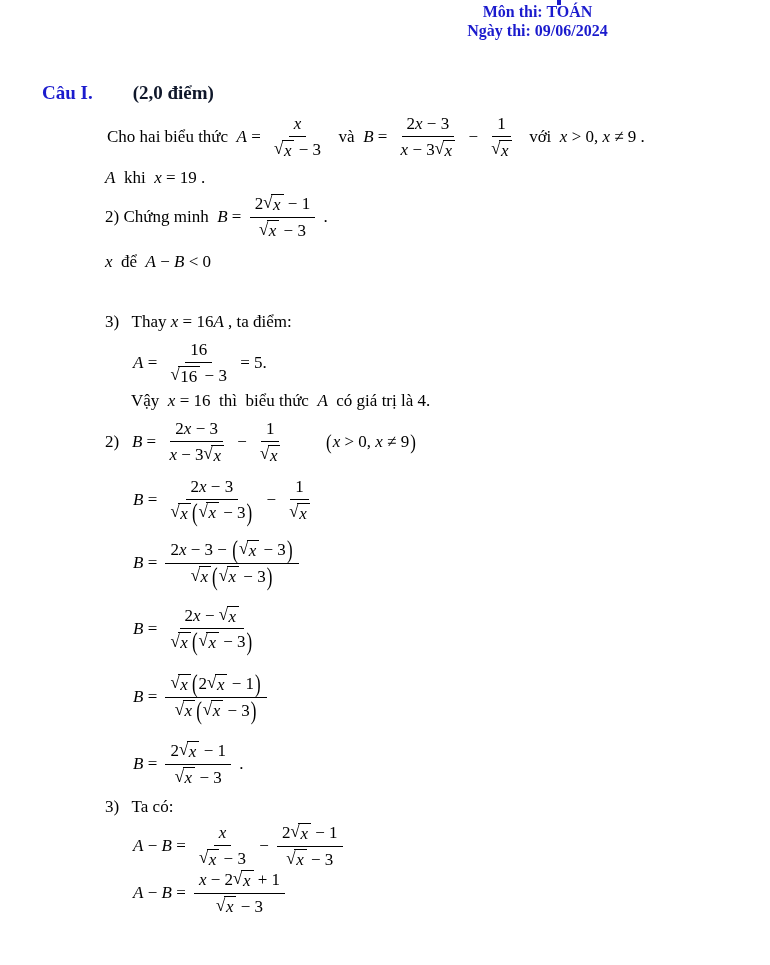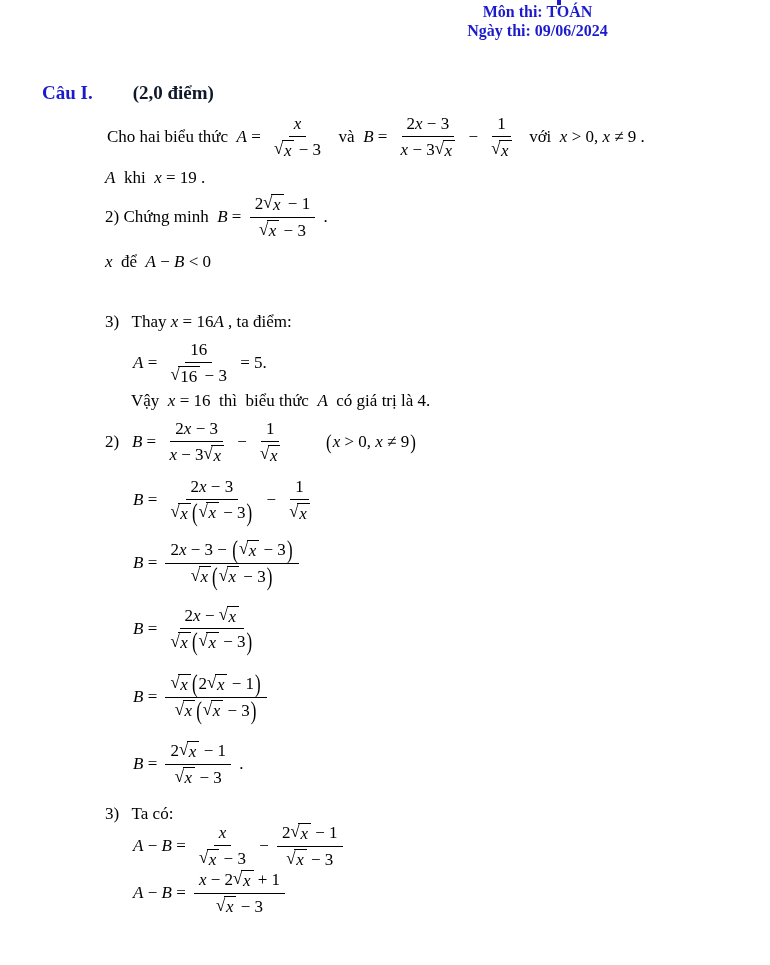--- a/index.html
+++ b/index.html
@@ -103,19 +103,19 @@
   <div class="line" style="left:133px; top:470px; height:60px;"><span class="mv">B</span><span class="mo"> = </span><span class="frac"><span class="num"><span class="mo">2</span><span class="mv">x</span><span class="mo"> − 3</span></span><span class="den"><span class="sqrt"><span class="rad">√</span><span class="vinc"><span class="mv">x</span></span></span><span class="pgroup"><span class="paren" style="transform: scaleY(1.5);">(</span><span class="pcontent"><span class="sqrt"><span class="rad">√</span><span class="vinc"><span class="mv">x</span></span></span><span class="mo"> − 3</span></span><span class="paren" style="transform: scaleY(1.5);">)</span></span></span></span><span class="mo"> − </span><span class="frac"><span class="num"><span class="mo">1</span></span><span class="den"><span class="sqrt"><span class="rad">√</span><span class="vinc"><span class="mv">x</span></span></span></span></span></div>
 
   <div class="line" style="left:133px; top:532px; height:62px;"><span class="mv">B</span><span class="mo"> = </span><span class="frac"><span class="num"><span class="mo">2</span><span class="mv">x</span><span class="mo"> − 3 − </span><span class="pgroup"><span class="paren" style="transform: scaleY(1.5);">(</span><span class="pcontent"><span class="sqrt"><span class="rad">√</span><span class="vinc"><span class="mv">x</span></span></span><span class="mo"> − 3</span></span><span class="paren" style="transform: scaleY(1.5);">)</span></span></span><span class="den"><span class="sqrt"><span class="rad">√</span><span class="vinc"><span class="mv">x</span></span></span><span class="pgroup"><span class="paren" style="transform: scaleY(1.5);">(</span><span class="pcontent"><span class="sqrt"><span class="rad">√</span><span class="vinc"><span class="mv">x</span></span></span><span class="mo"> − 3</span></span><span class="paren" style="transform: scaleY(1.5);">)</span></span></span></span></div>
 
   <div class="line" style="left:133px; top:600px; height:58px;"><span class="mv">B</span><span class="mo"> = </span><span class="frac"><span class="num"><span class="mo">2</span><span class="mv">x</span><span class="mo"> − </span><span class="sqrt"><span class="rad">√</span><span class="vinc"><span class="mv">x</span></span></span></span><span class="den"><span class="sqrt"><span class="rad">√</span><span class="vinc"><span class="mv">x</span></span></span><span class="pgroup"><span class="paren" style="transform: scaleY(1.5);">(</span><span class="pcontent"><span class="sqrt"><span class="rad">√</span><span class="vinc"><span class="mv">x</span></span></span><span class="mo"> − 3</span></span><span class="paren" style="transform: scaleY(1.5);">)</span></span></span></span></div>
 
   <div class="line" style="left:133px; top:666px; height:62px;"><span class="mv">B</span><span class="mo"> = </span><span class="frac"><span class="num"><span class="sqrt"><span class="rad">√</span><span class="vinc"><span class="mv">x</span></span></span><span class="pgroup"><span class="paren" style="transform: scaleY(1.5);">(</span><span class="pcontent"><span class="mo">2</span><span class="sqrt"><span class="rad">√</span><span class="vinc"><span class="mv">x</span></span></span><span class="mo"> − 1</span></span><span class="paren" style="transform: scaleY(1.5);">)</span></span></span><span class="den"><span class="sqrt"><span class="rad">√</span><span class="vinc"><span class="mv">x</span></span></span><span class="pgroup"><span class="paren" style="transform: scaleY(1.5);">(</span><span class="pcontent"><span class="sqrt"><span class="rad">√</span><span class="vinc"><span class="mv">x</span></span></span><span class="mo"> − 3</span></span><span class="paren" style="transform: scaleY(1.5);">)</span></span></span></span></div>
 
   <div class="line" style="left:133px; top:736px; height:56px;"><span class="mv">B</span><span class="mo"> = </span><span class="frac"><span class="num"><span class="mo">2</span><span class="sqrt"><span class="rad">√</span><span class="vinc"><span class="mv">x</span></span></span><span class="mo"> − 1</span></span><span class="den"><span class="sqrt"><span class="rad">√</span><span class="vinc"><span class="mv">x</span></span></span><span class="mo"> − 3</span></span></span><span class="mo"> .</span></div>
 
-  <div class="line" style="left:105px; top:796px; height:22px;margin-top:7px;"><span class="mt">3)   Ta có:</span></div>
+  <div class="line" style="left:105px; top:796px; height:22px;"><span class="mt">3)   Ta có:</span></div>
 
   <div class="line" style="left:133px; top:818px; height:56px;"><span class="mv">A</span><span class="mo"> − </span><span class="mv">B</span><span class="mo"> = </span><span class="frac"><span class="num"><span class="mv">x</span></span><span class="den"><span class="sqrt"><span class="rad">√</span><span class="vinc"><span class="mv">x</span></span></span><span class="mo"> − 3</span></span></span><span class="mo"> − </span><span class="frac"><span class="num"><span class="mo">2</span><span class="sqrt"><span class="rad">√</span><span class="vinc"><span class="mv">x</span></span></span><span class="mo"> − 1</span></span><span class="den"><span class="sqrt"><span class="rad">√</span><span class="vinc"><span class="mv">x</span></span></span><span class="mo"> − 3</span></span></span></div>
 
   <div class="line" style="left:133px; top:866px; height:54px;"><span class="mv">A</span><span class="mo"> − </span><span class="mv">B</span><span class="mo"> = </span><span class="frac"><span class="num"><span class="mv">x</span><span class="mo"> − 2</span><span class="sqrt"><span class="rad">√</span><span class="vinc"><span class="mv">x</span></span></span><span class="mo"> + 1</span></span><span class="den"><span class="sqrt"><span class="rad">√</span><span class="vinc"><span class="mv">x</span></span></span><span class="mo"> − 3</span></span></span></div>
 
 </div>
 
 </body></html>

